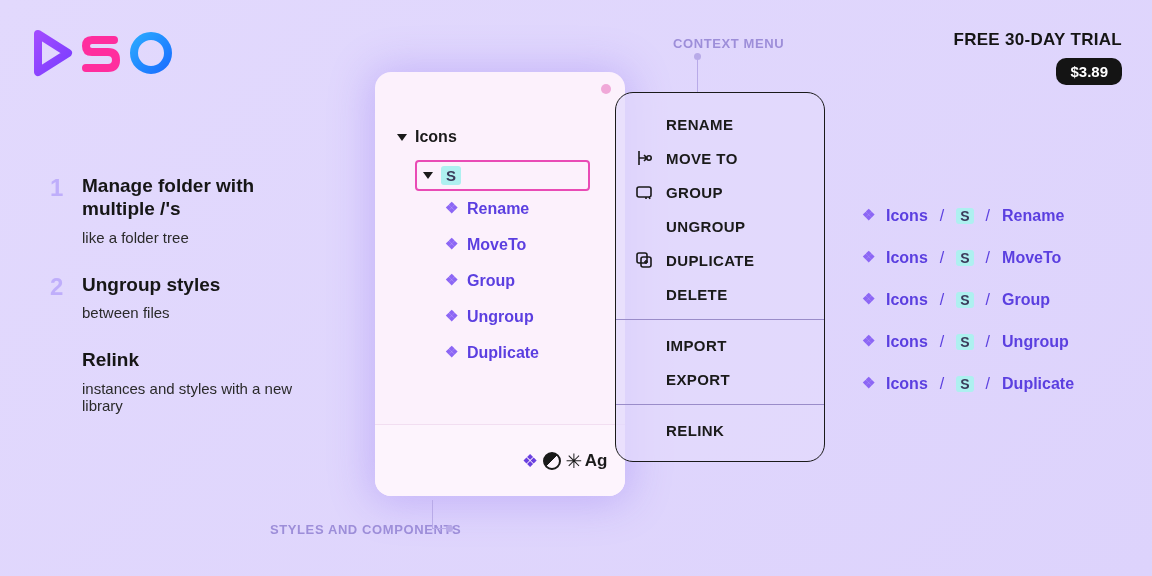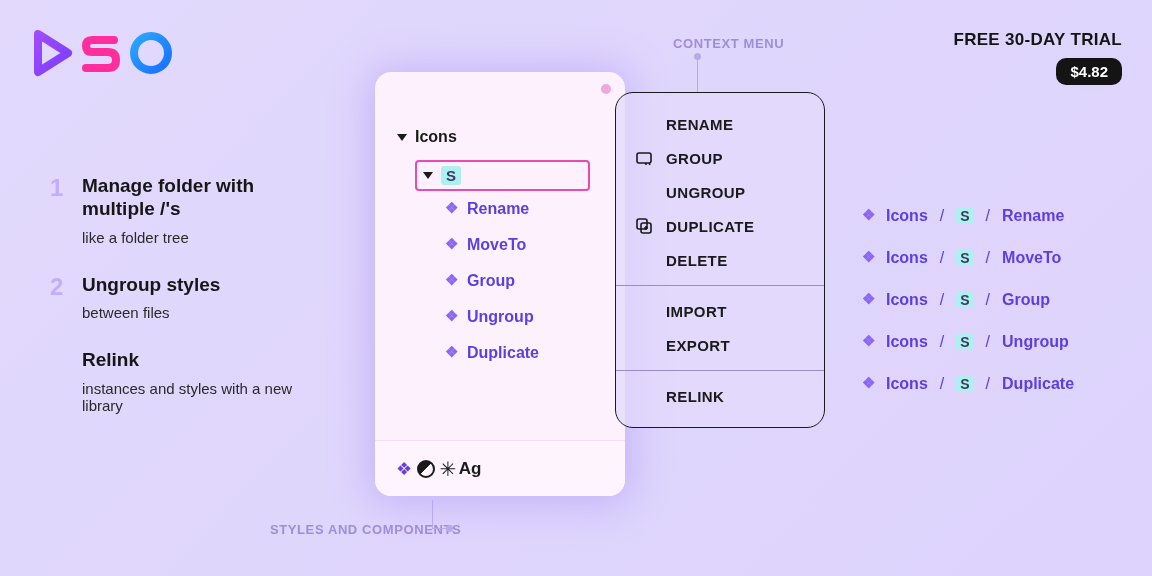--- a/index.html
+++ b/index.html
@@ -167,27 +167,27 @@
   }
   .diamond::before {
     content: "❖";
     color: #8c66f5;
     font-size: 15px;
     position: absolute;
     top: -3px;
     left: 0;
   }
   .panel-footer {
-    height: 56px;
+    height: 72px;
     border-top: 1px solid #f2def1;
     background: #fdf4fd;
     border-radius: 0 0 16px 16px;
     display: flex;
     align-items: center;
-    justify-content: flex-start;
+    justify-content: flex-end;
     padding: 0 18px;
   }
   .foot-icon {
     width: 22px;
     height: 22px;
     display: flex;
     align-items: center;
     justify-content: center;
     color: #1a1a1a;
     font-size: 18px;
@@ -348,21 +348,21 @@
         <linearGradient id="g2" x1="0" y1="0" x2="1" y2="1">
           <stop offset="0" stop-color="#2aa8ff"></stop>
           <stop offset="1" stop-color="#1a6fff"></stop>
         </linearGradient>
       </defs>
   </svg>
 </div>
 
 <div class="top-right">
   <div class="trial-text">FREE 30-DAY TRIAL</div>
-  <div class="price-badge">$4.82</div>
+  <div class="price-badge">$3.89</div>
 </div>
 
 <div class="features">
   <div class="feature">
     <div class="feature-num">1</div>
     <div class="feature-body">
       <div class="feature-title">Manage folder with multiple /'s</div>
       <div class="feature-sub">like a folder tree</div>
     </div>
   </div>
@@ -431,20 +431,29 @@
 <div class="ctx-line"></div>
 
 <div class="context">
   <div class="ctx-item">
     <span class="ctx-icon empty"></span>
     <span>RENAME</span>
   </div>
   <div class="ctx-item">
     <span class="ctx-icon">
       <svg class="ico-svg" width="18" height="18" viewBox="0 0 18 18">
+          <path d="M4 2v14M4 9h8m0 0l-3-3m3 3l-3 3"></path>
+          <circle cx="14" cy="9" r="2.2"></circle>
+        </svg>
+    </span>
+    <span>MOVE TO</span>
+  </div>
+  <div class="ctx-item">
+    <span class="ctx-icon">
+      <svg class="ico-svg" width="18" height="18" viewBox="0 0 18 18">
           <rect x="2" y="4" width="14" height="10" rx="2"></rect>
           <path d="M11 14v2m3-2l1 2"></path>
         </svg>
     </span>
     <span>GROUP</span>
   </div>
   <div class="ctx-item">
     <span class="ctx-icon empty"></span>
     <span>UNGROUP</span>
   </div>

